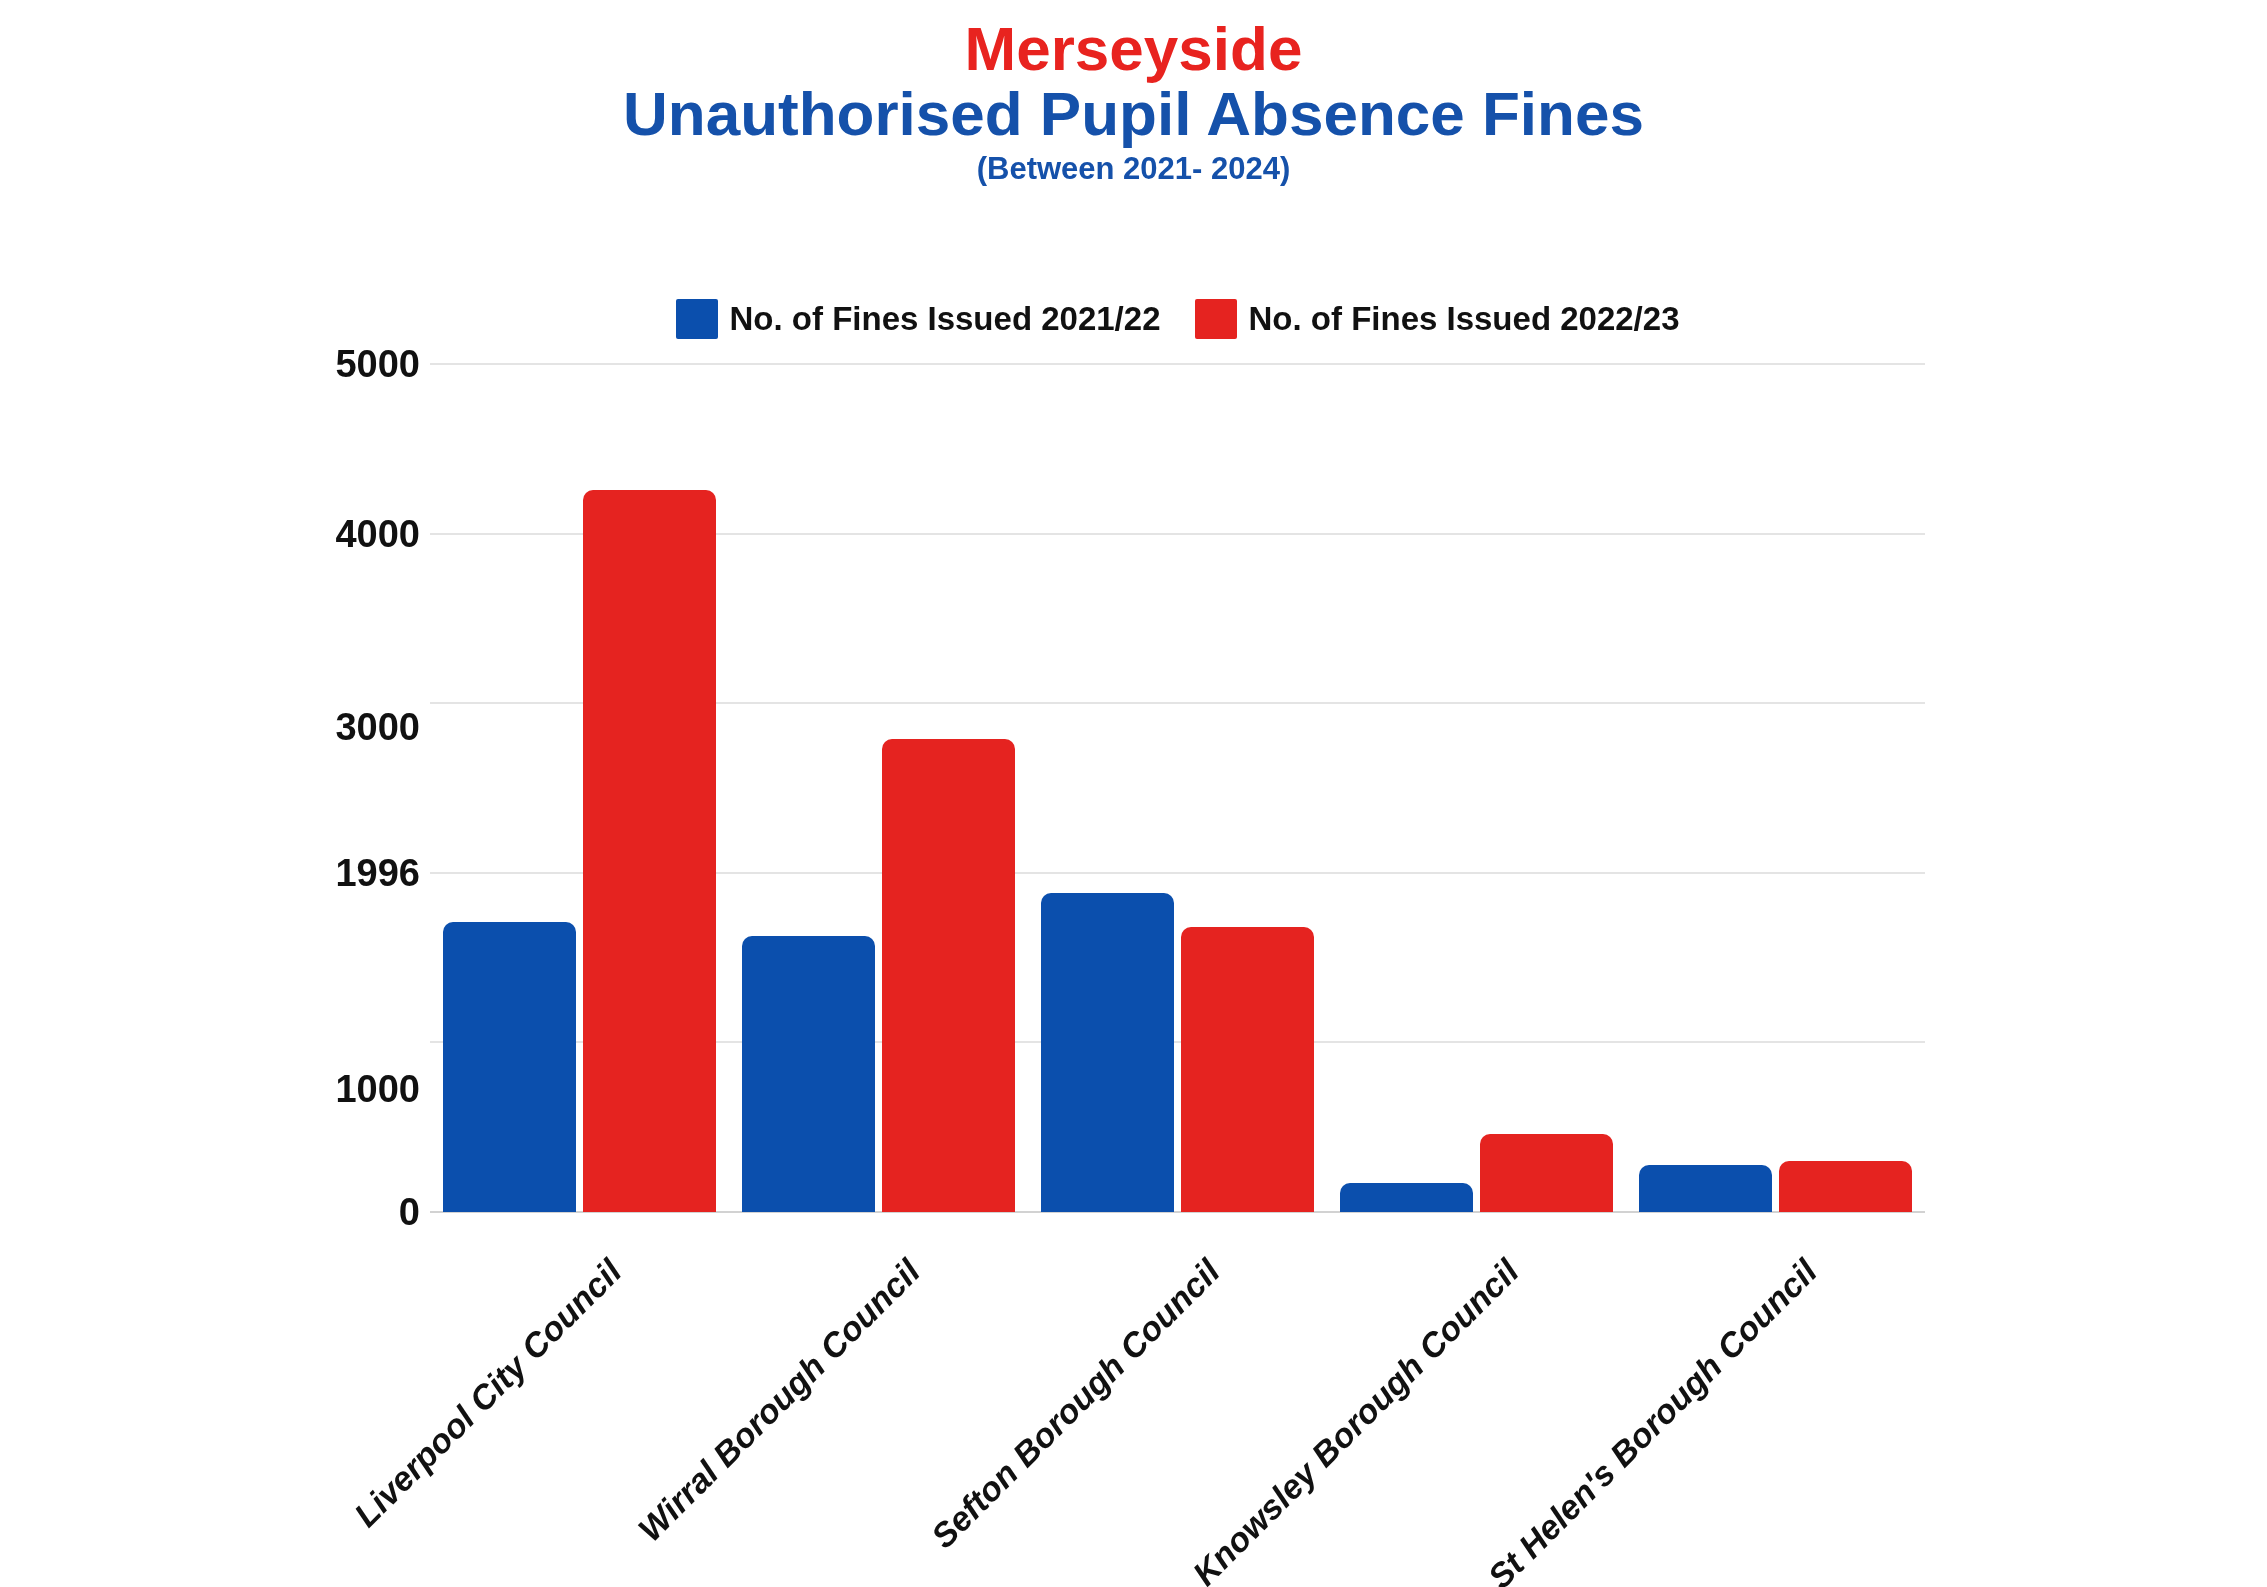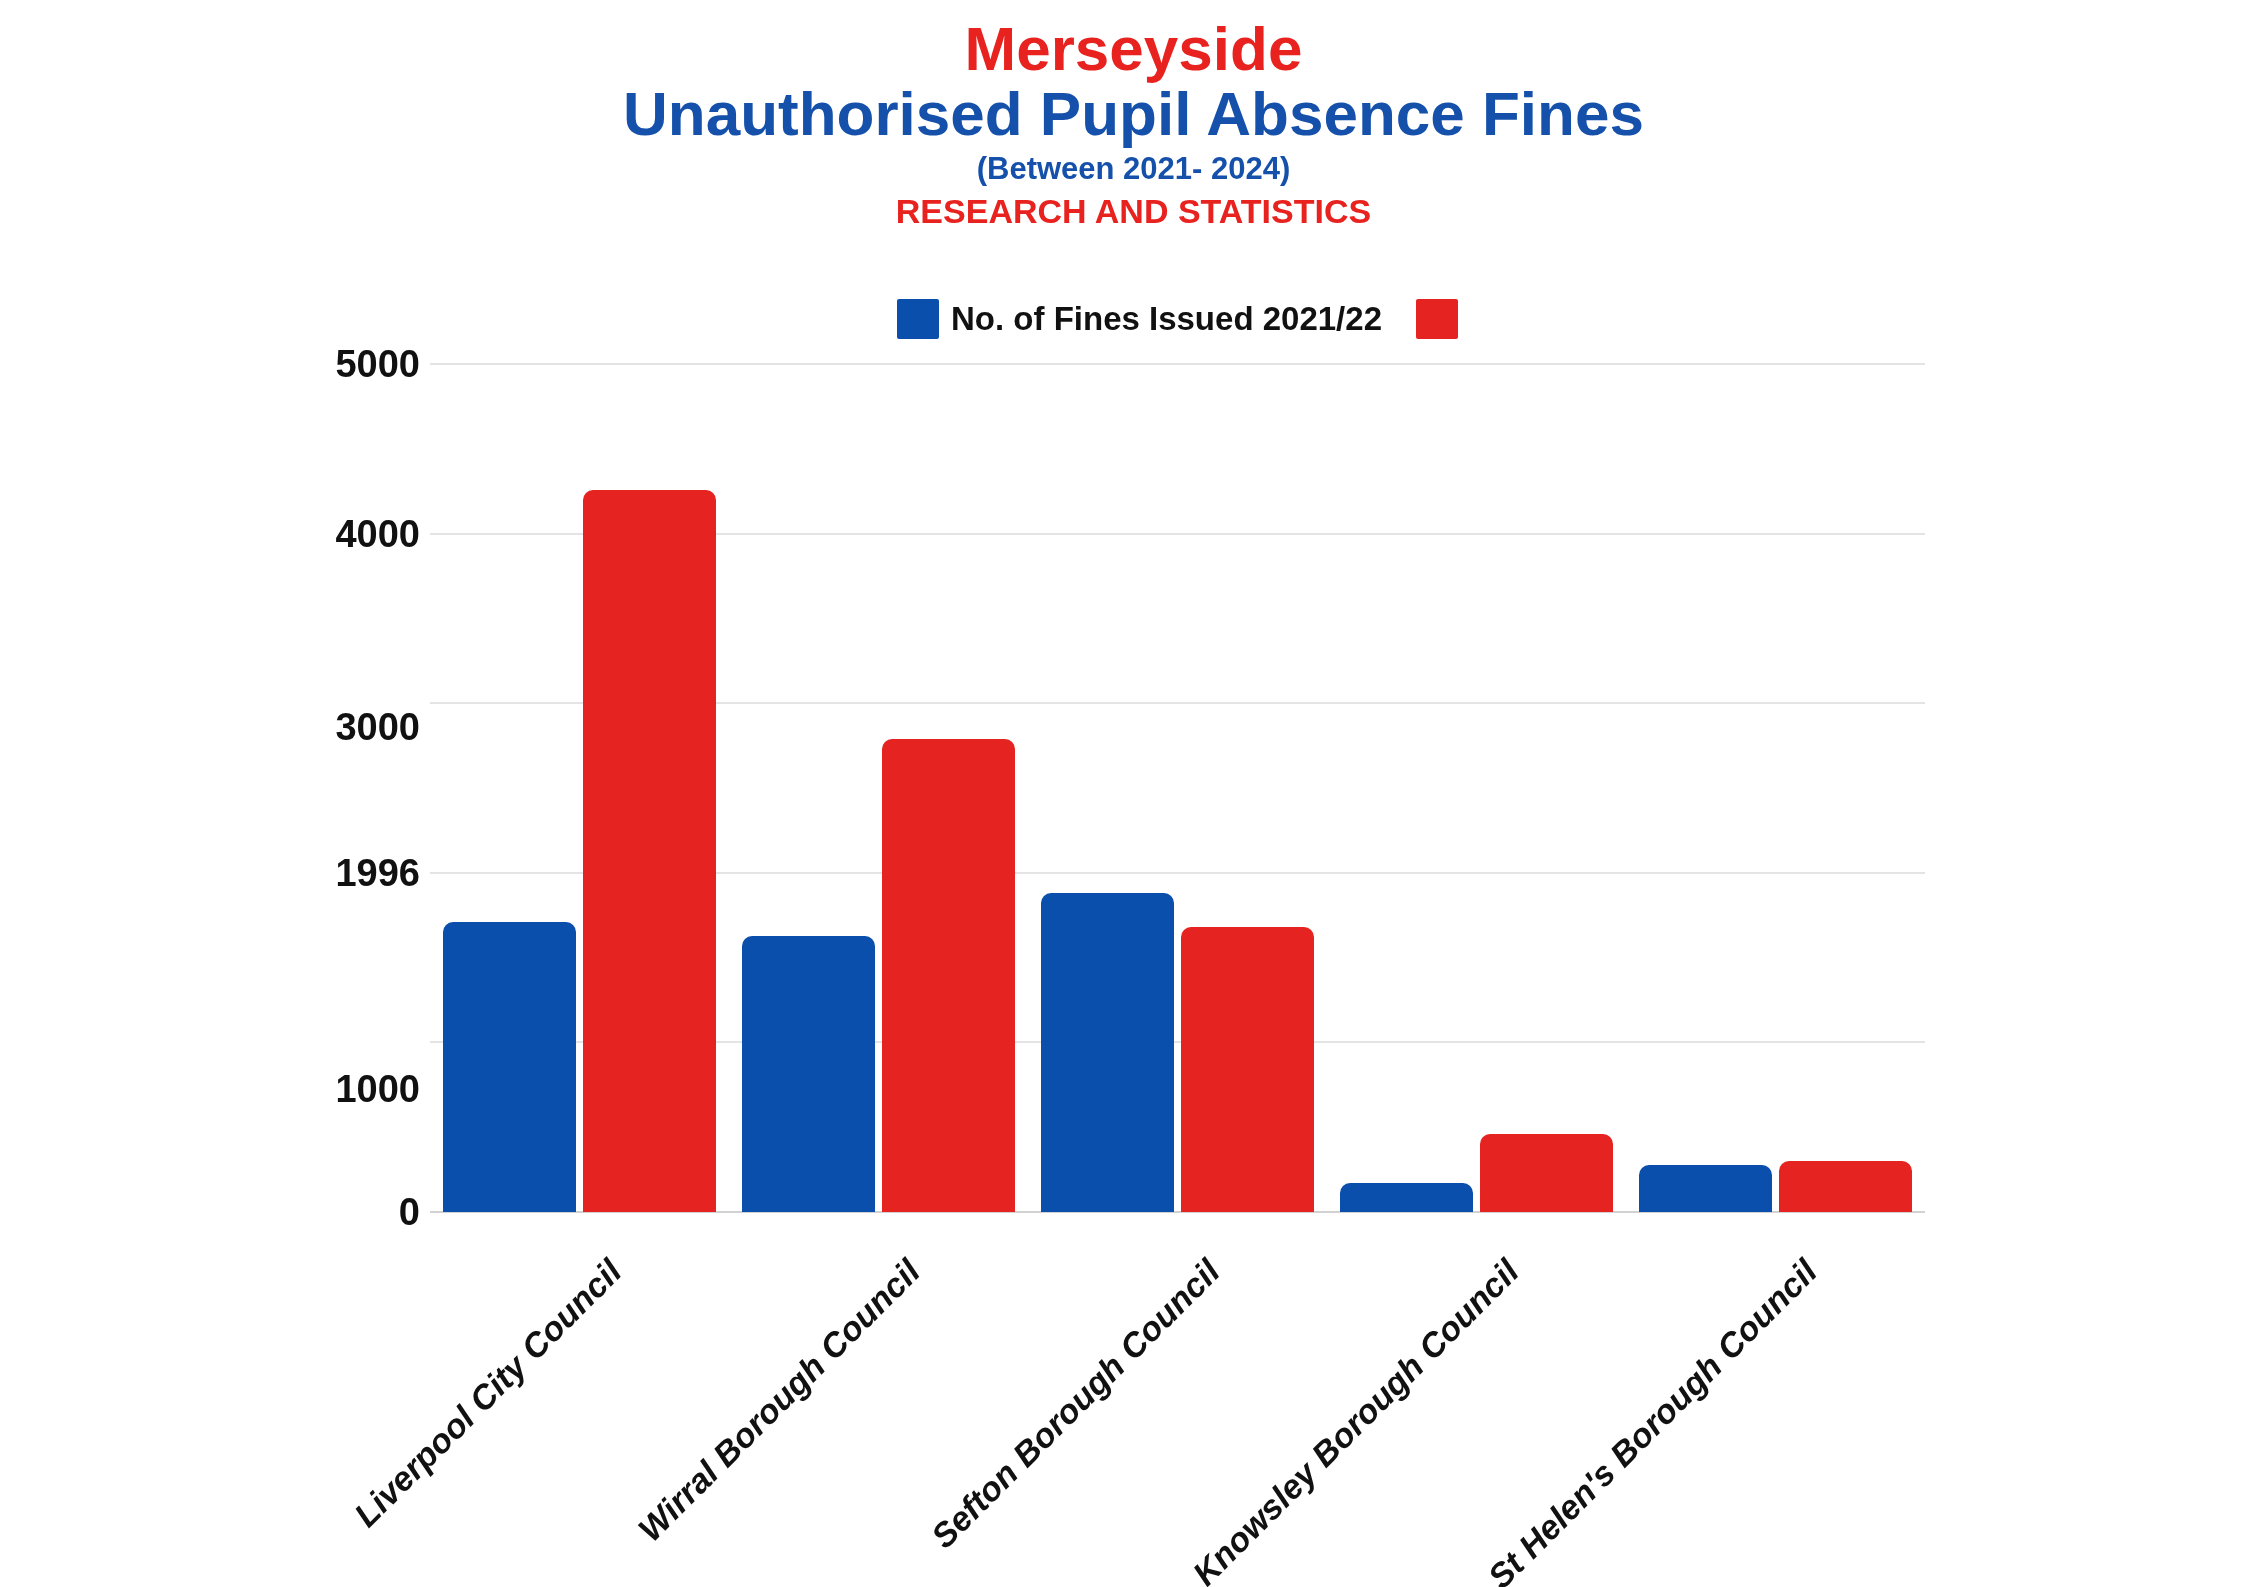--- a/index.html
+++ b/index.html
@@ -46,30 +46,30 @@
 </head>
 <body>
 
 <div id="stage">
 
 
   <div class="header">
     <div class="h-red">Merseyside</div>
     <div class="h-blue">Unauthorised Pupil Absence Fines</div>
     <div class="h-sub">(Between 2021- 2024)</div>
-    <div class="h-sub2">RESEARCH AND STATISTICS</div>
   </div>
 
   <div class="legend" id="legend">
       <div class="legend-item">
         <span class="swatch" style="background: rgb(11, 79, 173);"></span>
         <span class="legend-label">No. of Fines Issued 2021/22</span>
       </div>
       <div class="legend-item">
         <span class="swatch" style="background: rgb(229, 35, 32);"></span>
+        <span class="legend-label">No. of Fines Issued 2022/23</span>
       </div>
     </div>
 
   <div id="plot-layer">
       <div class="gridline baseline" style="left: 430px; width: 1495px; top: 1211px;"></div>
       <div class="ytick" style="top: 1186px;">0</div>
       <div class="gridline" style="left: 430px; width: 1495px; top: 1041.4px;"></div>
       <div class="ytick" style="top: 1063px;">1000</div>
       <div class="gridline" style="left: 430px; width: 1495px; top: 871.8px;"></div>
       <div class="ytick" style="top: 846.8px;">1996</div>

